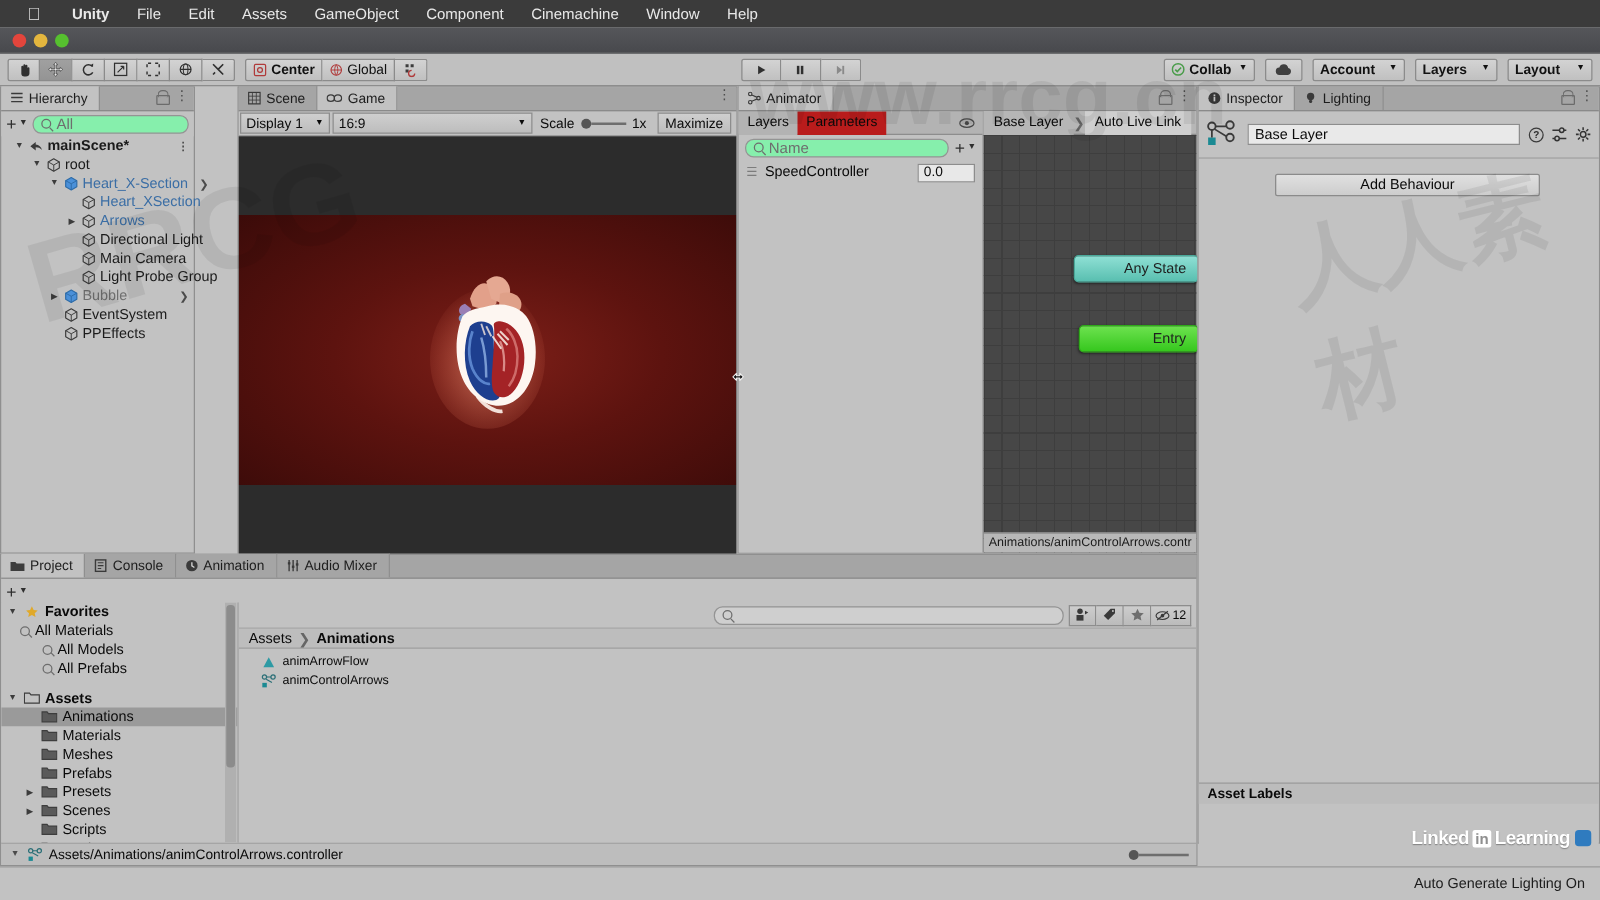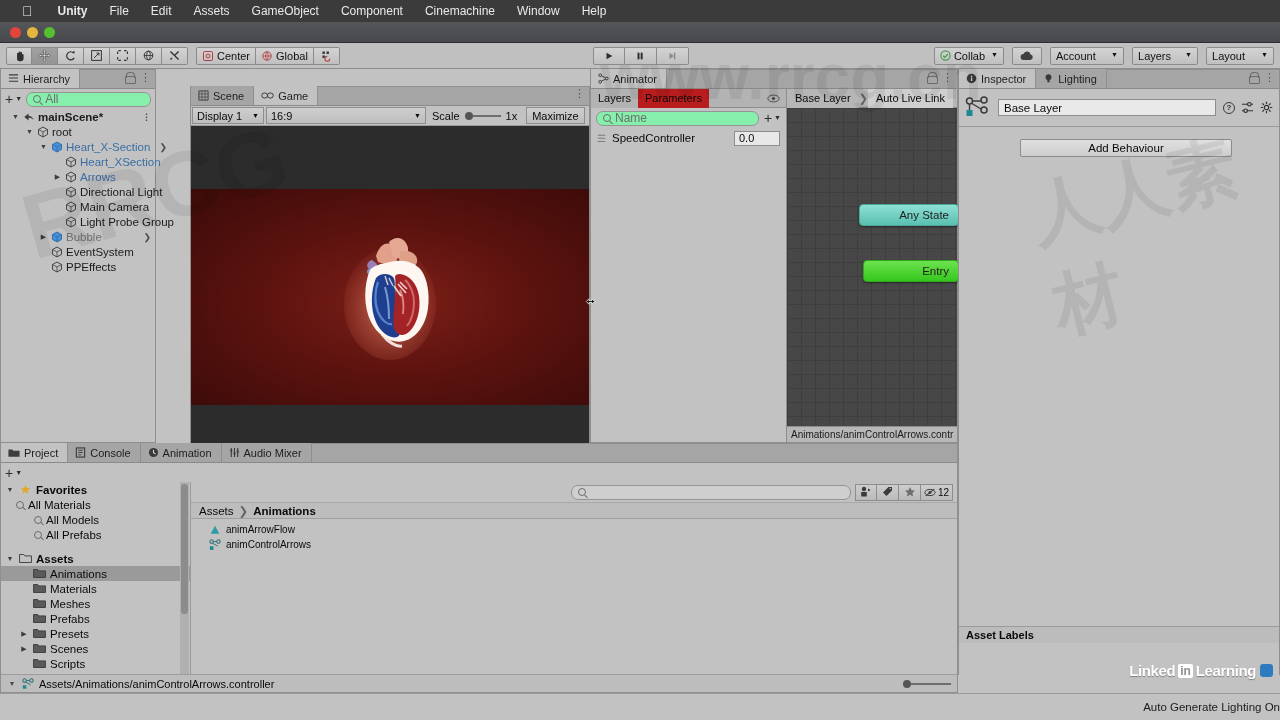--- a/index.html
+++ b/index.html
@@ -54,21 +54,21 @@
     display:flex; align-items:center; padding:0 6px;
   }
   .tbtn {
     height:18px; min-width:26px; padding:0 5px;
     background:linear-gradient(#d3d3d3,#c0c0c0);
     border:1px solid #8b8b8b; border-left-width:0;
     display:flex; align-items:center; justify-content:center; gap:3px;
     font-size:11px; color:#111; cursor:default;
   }
   .tgroup { display:flex; margin-right:8px; }
-  .tgroup .tbtn:first-child { border-left-width:1px; border-radius:2px 0 0 2px;}
+  .tgroup .tbtn:first-child { border-left-width:1px; border-radius:2px 0 0 2px;font-weight:bold;}
   .tgroup .tbtn:last-child { border-radius:0 2px 2px 0;}
   .tgroup .tbtn.single { border-left-width:1px; border-radius:2px;}
   .tbtn.active { background:linear-gradient(#a0a0a0,#949494); }
   .tbtn svg { display:block; }
   .toolbar .spacer{flex:1;}
   .tbtn .caret { font-size:7px; margin-left:3px; position:relative; top:-1px;}
   .tbtn.wide { min-width:58px; justify-content:space-between; padding:0 5px;}
 
   
   .panel { position:absolute; background:#c2c2c2; border:1px solid #8f8f8f; }
@@ -107,21 +107,21 @@
   .h-row .arrow.r::before{content:"\25B6";}
   .h-row .arrow.d::before{content:"\25BC";}
   .cube { width:12px;height:12px;flex:none;}
   .sceneico{width:12px;height:12px;flex:none;}
   .h-row.scene { font-weight:bold; }
   .h-row .chev { margin-left:auto; font-size:9px; color:#4b4b4b; padding-left:6px;}
   .prefabtxt { color:#3b6ea5; }
   .dim { color:#6f6f6f; }
 
   
-  #gameview { left:190px; top:86px; width:400px; height:402px; }
+  #gameview { left:190px; top:69px; width:400px; height:402px; }
   .gv-bar { height:20px; background:#c2c2c2; display:flex; align-items:center; gap:0; border-bottom:1px solid #9a9a9a;}
   .gv-sel { height:17px; padding:0 4px; display:flex; align-items:center; justify-content:space-between;
     background:linear-gradient(#cfcfcf,#bdbdbd); border:1px solid #8d8d8d; font-size:11px; margin:0 1px;}
   .gv-sel .caret{font-size:7px;margin-left:6px;}
   .gv-plain{height:17px;padding:0 5px;display:flex;align-items:center;font-size:11px;}
   .gv-btn{height:17px;padding:0 5px;display:flex;align-items:center;font-size:11px;
     background:linear-gradient(#cfcfcf,#bdbdbd);border:1px solid #8d8d8d;}
   .slider-wrap{display:flex;align-items:center;gap:0;}
   .slider-knob{width:8px;height:8px;border-radius:50%;background:#555;}
   .slider-line{width:28px;height:2px;background:#6e6e6e;}
@@ -199,21 +199,21 @@
   .folder{width:13px;height:11px;flex:none;}
   .pj-footer{height:18px;background:#bdbdbd;border-top:1px solid #9d9d9d;display:flex;align-items:center;
     gap:5px;padding:0 6px;font-size:11px;}
   .pj-footer .zoom{margin-left:auto;display:flex;align-items:center;gap:0;}
   .vscroll{position:absolute;right:1px;top:0;width:9px;height:100%;background:#b0b0b0;}
   .vscroll .thumb{position:absolute;left:1px;width:7px;background:#8c8c8c;border-radius:3px;}
 
   
   .statusbar{position:absolute;left:0;bottom:0;width:1280px;height:27px;background:#c2c2c2;
     border-top:1px solid #9a9a9a;display:flex;align-items:center;justify-content:flex-end;
-    font-size:11.5px;color:#1c1c1c;margin-top:12px;}
+    padding-right:12px;font-size:11.5px;color:#1c1c1c;margin-top:12px;}
 
   
   .cursor-hres{position:absolute;width:15px;height:13px;}
   .wm2{position:absolute;pointer-events:none;color:rgba(0,0,0,0.07);font-weight:bold;}
 </style>
 </head>
 <body>
 
 <div id="root">
 

